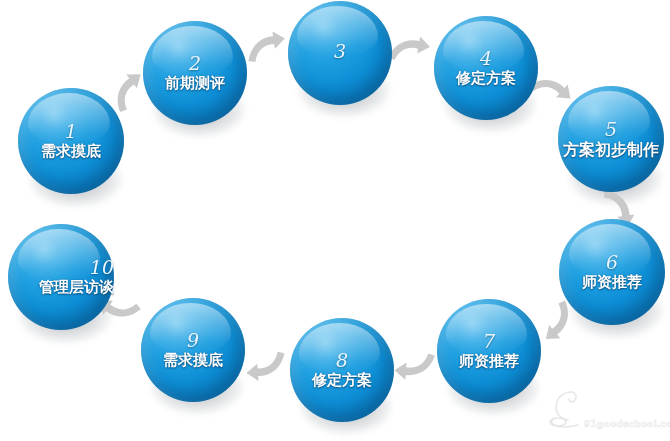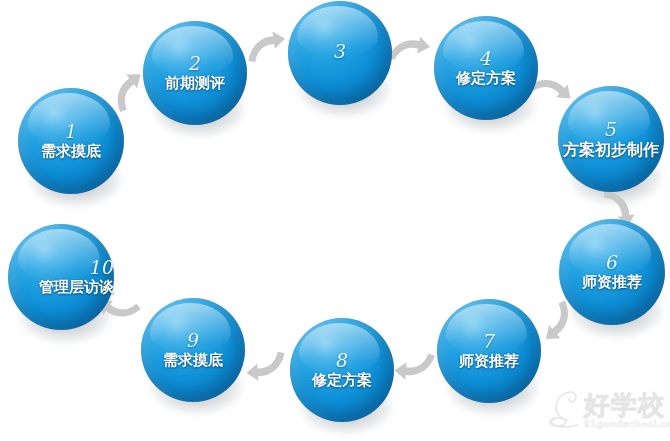--- a/index.html
+++ b/index.html
@@ -255,17 +255,16 @@
     <div class="wm-mark">
       <svg viewBox="0 0 36 44" width="36" height="44" aria-hidden="true">
         <g fill="none" stroke="rgba(208,208,208,0.95)" stroke-width="1.6" stroke-linecap="round">
           <path d="M24 4 C14 4 8 11 8 19 C8 26 13 31 20 32"></path>
           <path d="M24 4 C28 5 29 9 27 12 C25 15 21 14 21 11"></path>
           <path d="M8 30 C3 31 2 35 6 37 C12 40 22 39 30 37"></path>
           <ellipse cx="10" cy="34" rx="8" ry="4"></ellipse>
         </g>
       </svg>
     </div>
-    <div class="wm-text">好学校</div>
     <div class="wm-url">91goodschool.com</div>
   </div>
 
 </div>
 
 </body></html>

